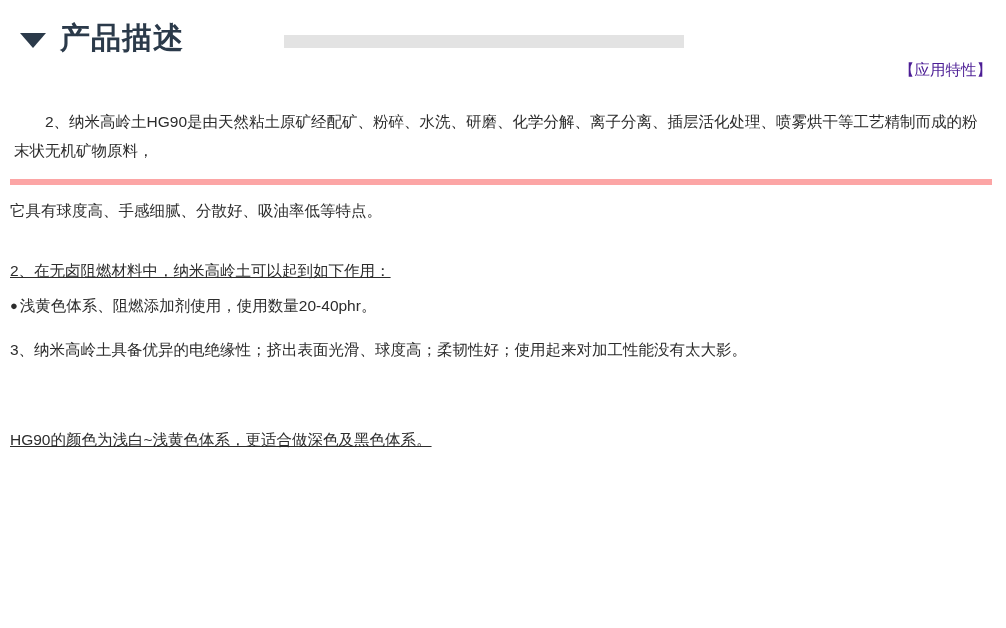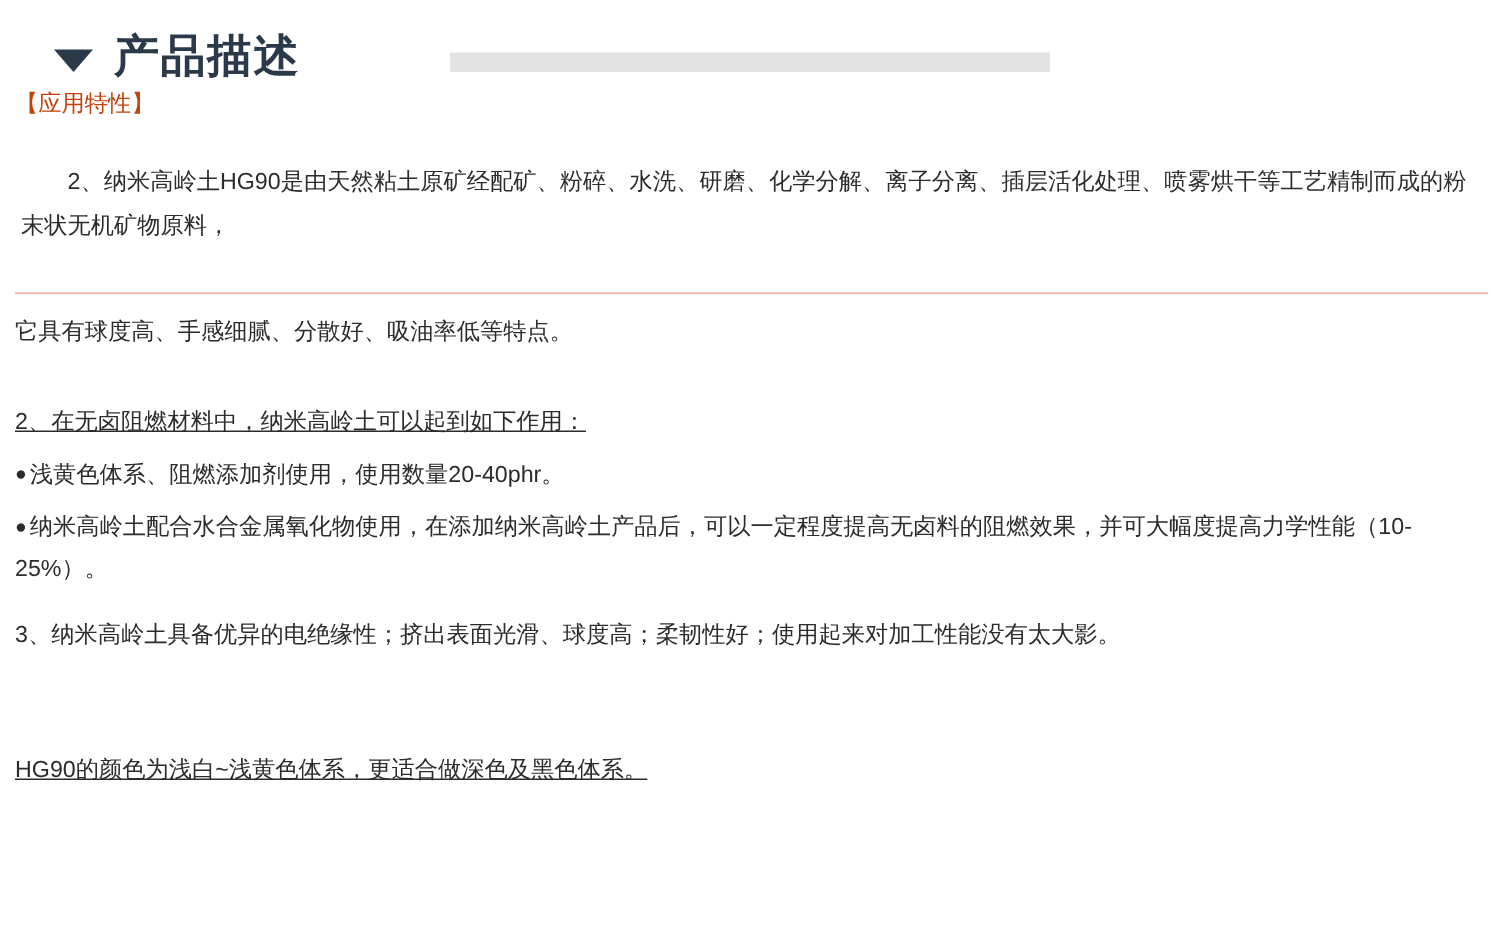--- a/index.html
+++ b/index.html
@@ -18,21 +18,21 @@
     position: relative;
     width: 1006px;
     height: 628px;
     box-sizing: border-box;
   }
 
   
   .header {
     display: flex;
     align-items: center;
-    padding: 18px 0 0 36px;
+    padding: 18px 0 0 20px;
     height: 58px;
     box-sizing: border-box;
   }
   .caret-icon {
     width: 0;
     height: 0;
     border-left: 13px solid transparent;
     border-right: 13px solid transparent;
     border-top: 15px solid #2b3a4a;
     margin-right: 14px;
@@ -57,36 +57,37 @@
   
   .content {
     padding: 0 14px 0 10px;
     font-size: 15.5px;
     line-height: 1.55;
     color: #2c2c2c;
   }
   .block-heading {
     margin: 28px 0 0 14px;
     font-size: 15.5px;
-    color: #c2410c;
+    color: #4c1d95;
+    text-align: right;
   }
   .para {
     margin: 0;
     padding: 0;
   }
   .para-indent {
     margin-top: 26px;
     text-indent: 2em;
     padding: 0 14px 0 4px;
     line-height: 1.85;
   }
   .divider-para {
-    margin-top: 30px;
+    margin-top: 14px;
     padding-top: 12px;
-    border-top: 1px solid #fca5a5;
+    border-top: 6px solid #fca5a5;
     line-height: 1.8;
   }
   .para-gap-lg {
     margin-top: 32px;
     line-height: 1.8;
     text-decoration: underline;
   }
   .para-gap-sm {
     margin-top: 7px;
     line-height: 1.8;
@@ -128,23 +129,20 @@
     <p class="para para-indent">2、纳米高岭土HG90是由天然粘土原矿经配矿、粉碎、水洗、研磨、化学分解、离子分离、插层活化处理、喷雾烘干等工艺精制而成的粉末状无机矿物原料，</p>
 
     <p class="para divider-para">它具有球度高、手感细腻、分散好、吸油率低等特点。</p>
 
     <p class="para para-gap-lg">2、在无卤阻燃材料中，纳米高岭土可以起到如下作用：</p>
 
     <p class="para para-gap-sm">
       <span class="bullet-dot">●</span><span>浅黄色体系、阻燃添加剂使用，使用数量20-40phr。</span>
     </p>
 
-    <p class="para para-gap-sm">
-      <span class="bullet-dot">●</span><span>纳米高岭土配合水合金属氧化物使用，在添加纳米高岭土产品后，可以一定程度提高无卤料的阻燃效果，并可大幅度提高力学性能（10-25%）。</span>
-    </p>
 
     <p class="para para-gap-md">3、纳米高岭土具备优异的电绝缘性；挤出表面光滑、球度高；柔韧性好；使用起来对加工性能没有太大影。</p>
 
 
     <p class="para para-bottom">HG90的颜色为浅白~浅黄色体系，更适合做深色及黑色体系。</p>
 
   </div>
 </div>
 
 </body></html>

